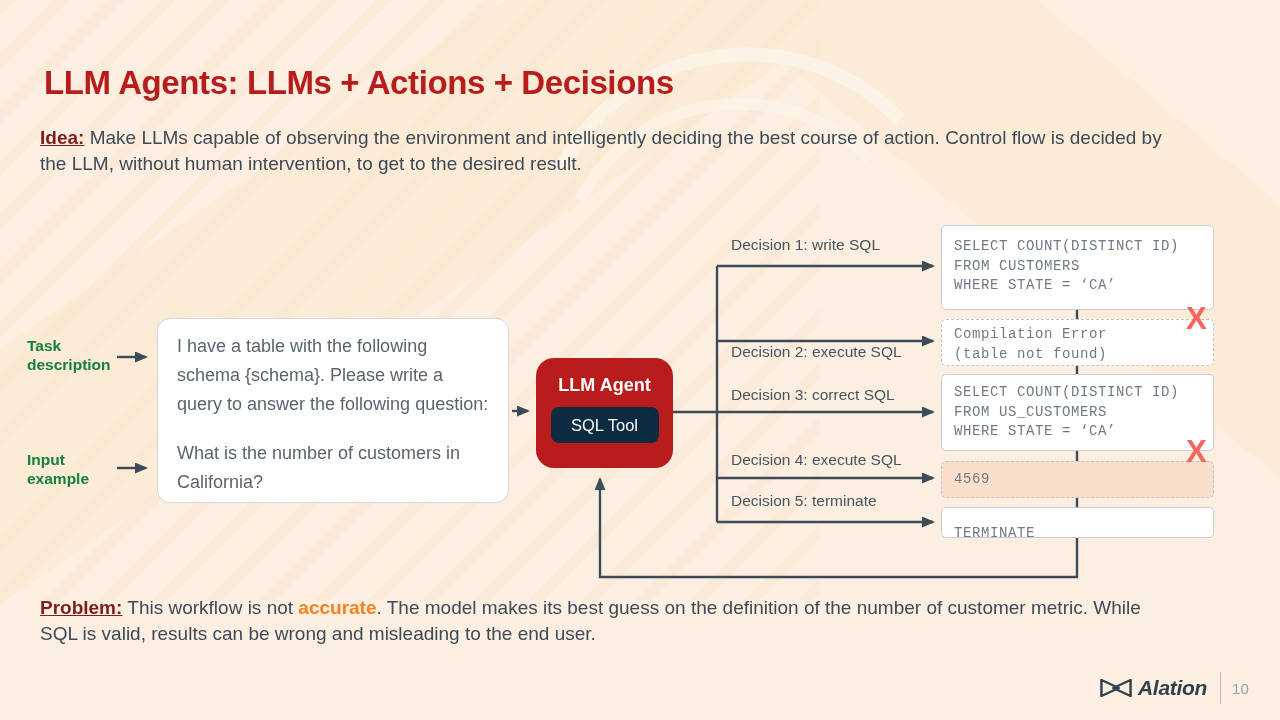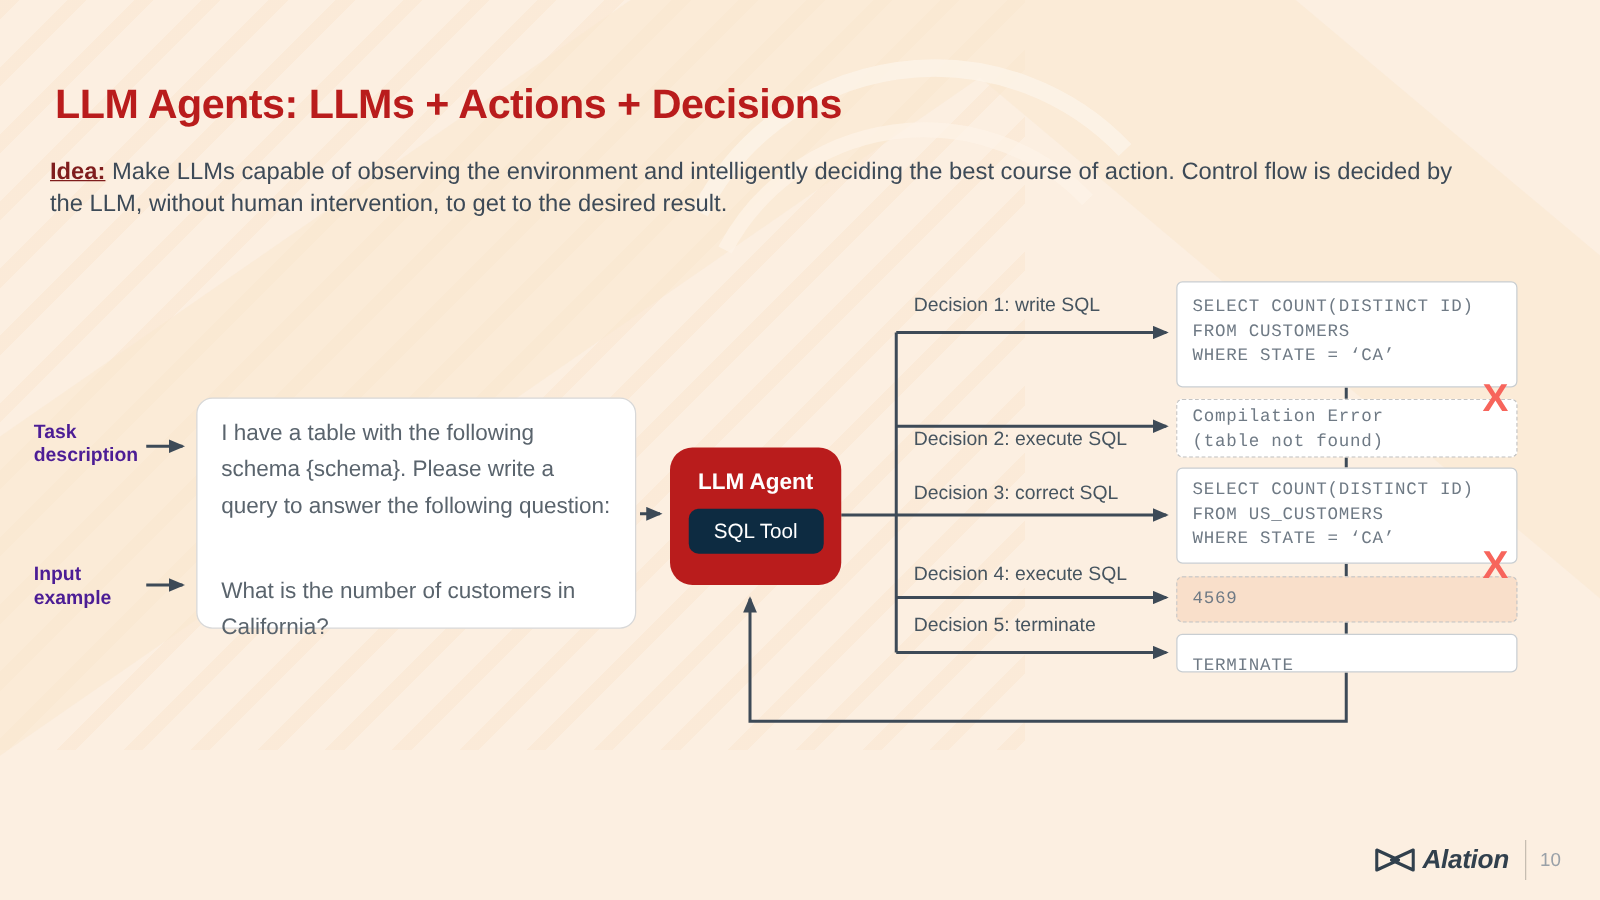--- a/index.html
+++ b/index.html
@@ -37,31 +37,31 @@
   }
   .hl-orange { color:#f58220; font-weight:700; }
 
   
   .badge {
     position:absolute; left:160px; top:273px; width:139px; height:31px;
     background:#4a2176; border-radius:16px; color:#fff;
     font-size:15px; font-weight:700; text-align:center; line-height:31px;
   }
   .annot {
-    position:absolute; left:27px; color:#4c1d95; font-weight:700;
+    position:absolute; left:27px; color:#15803d; font-weight:700;
     font-size:15.5px; line-height:19px; white-space:pre-line;
   }
   .annot1 { top:336px; }
   .annot2 { top:450px; }
   .prompt-box {
     position:absolute; left:157px; top:318px; width:352px; height:185px;
     background:#ffffff; border:1px solid #d8d8d8; border-radius:13px;
     padding:13px 19px; font-size:18px; line-height:29px; color:#5a646d;
   }
-  .prompt-box .p2 { margin-top:39px; }
+  .prompt-box .p2 { margin-top:20px; }
 
   
   .agent {
     position:absolute; left:536px; top:358px; width:137px; height:110px;
     background:#b91c1c; border-radius:18px; color:#fff; text-align:center;
   }
   .agent-title { font-size:18px; font-weight:700; margin-top:17px; }
   .agent-tool {
     margin:11px auto 0; width:108px; height:36px; background:#0d2b41;
     border-radius:8px; font-size:16.5px; line-height:36px; color:#fff;
@@ -180,20 +180,23 @@
 (table not found)</div>
   <div class="out-box out3">SELECT COUNT(DISTINCT ID)
 FROM US_CUSTOMERS
 WHERE STATE = ‘CA’</div>
   <div class="out-box out4">4569</div>
   <div class="out-box out5">TERMINATE</div>
 
   <div class="xmark x1">X</div>
   <div class="xmark x2">X</div>
 
+  <div class="problem">
+    <span class="lead-label">Problem:</span><span> This workflow is not </span><span class="hl-orange">accurate</span><span>. The model makes its best guess on the definition of the number of customer metric. While SQL is valid, results can be wrong and misleading to the end user.</span>
+  </div>
 
   <div class="footer">
     <svg class="brand-mark" width="32" height="22" viewBox="0 0 34 22">
       <path d="M1.5 19.5 L1.5 2.5 L20 11 Z" fill="none" stroke="#31404d" stroke-width="2.6" stroke-linejoin="round"></path>
       <path d="M32.5 2.5 L32.5 19.5 L14 11 Z" fill="none" stroke="#31404d" stroke-width="2.6" stroke-linejoin="round"></path>
     </svg>
     <span class="brand-name">Alation</span>
     <span class="footer-divider"></span>
     <span class="page-number">10</span>
   </div>

